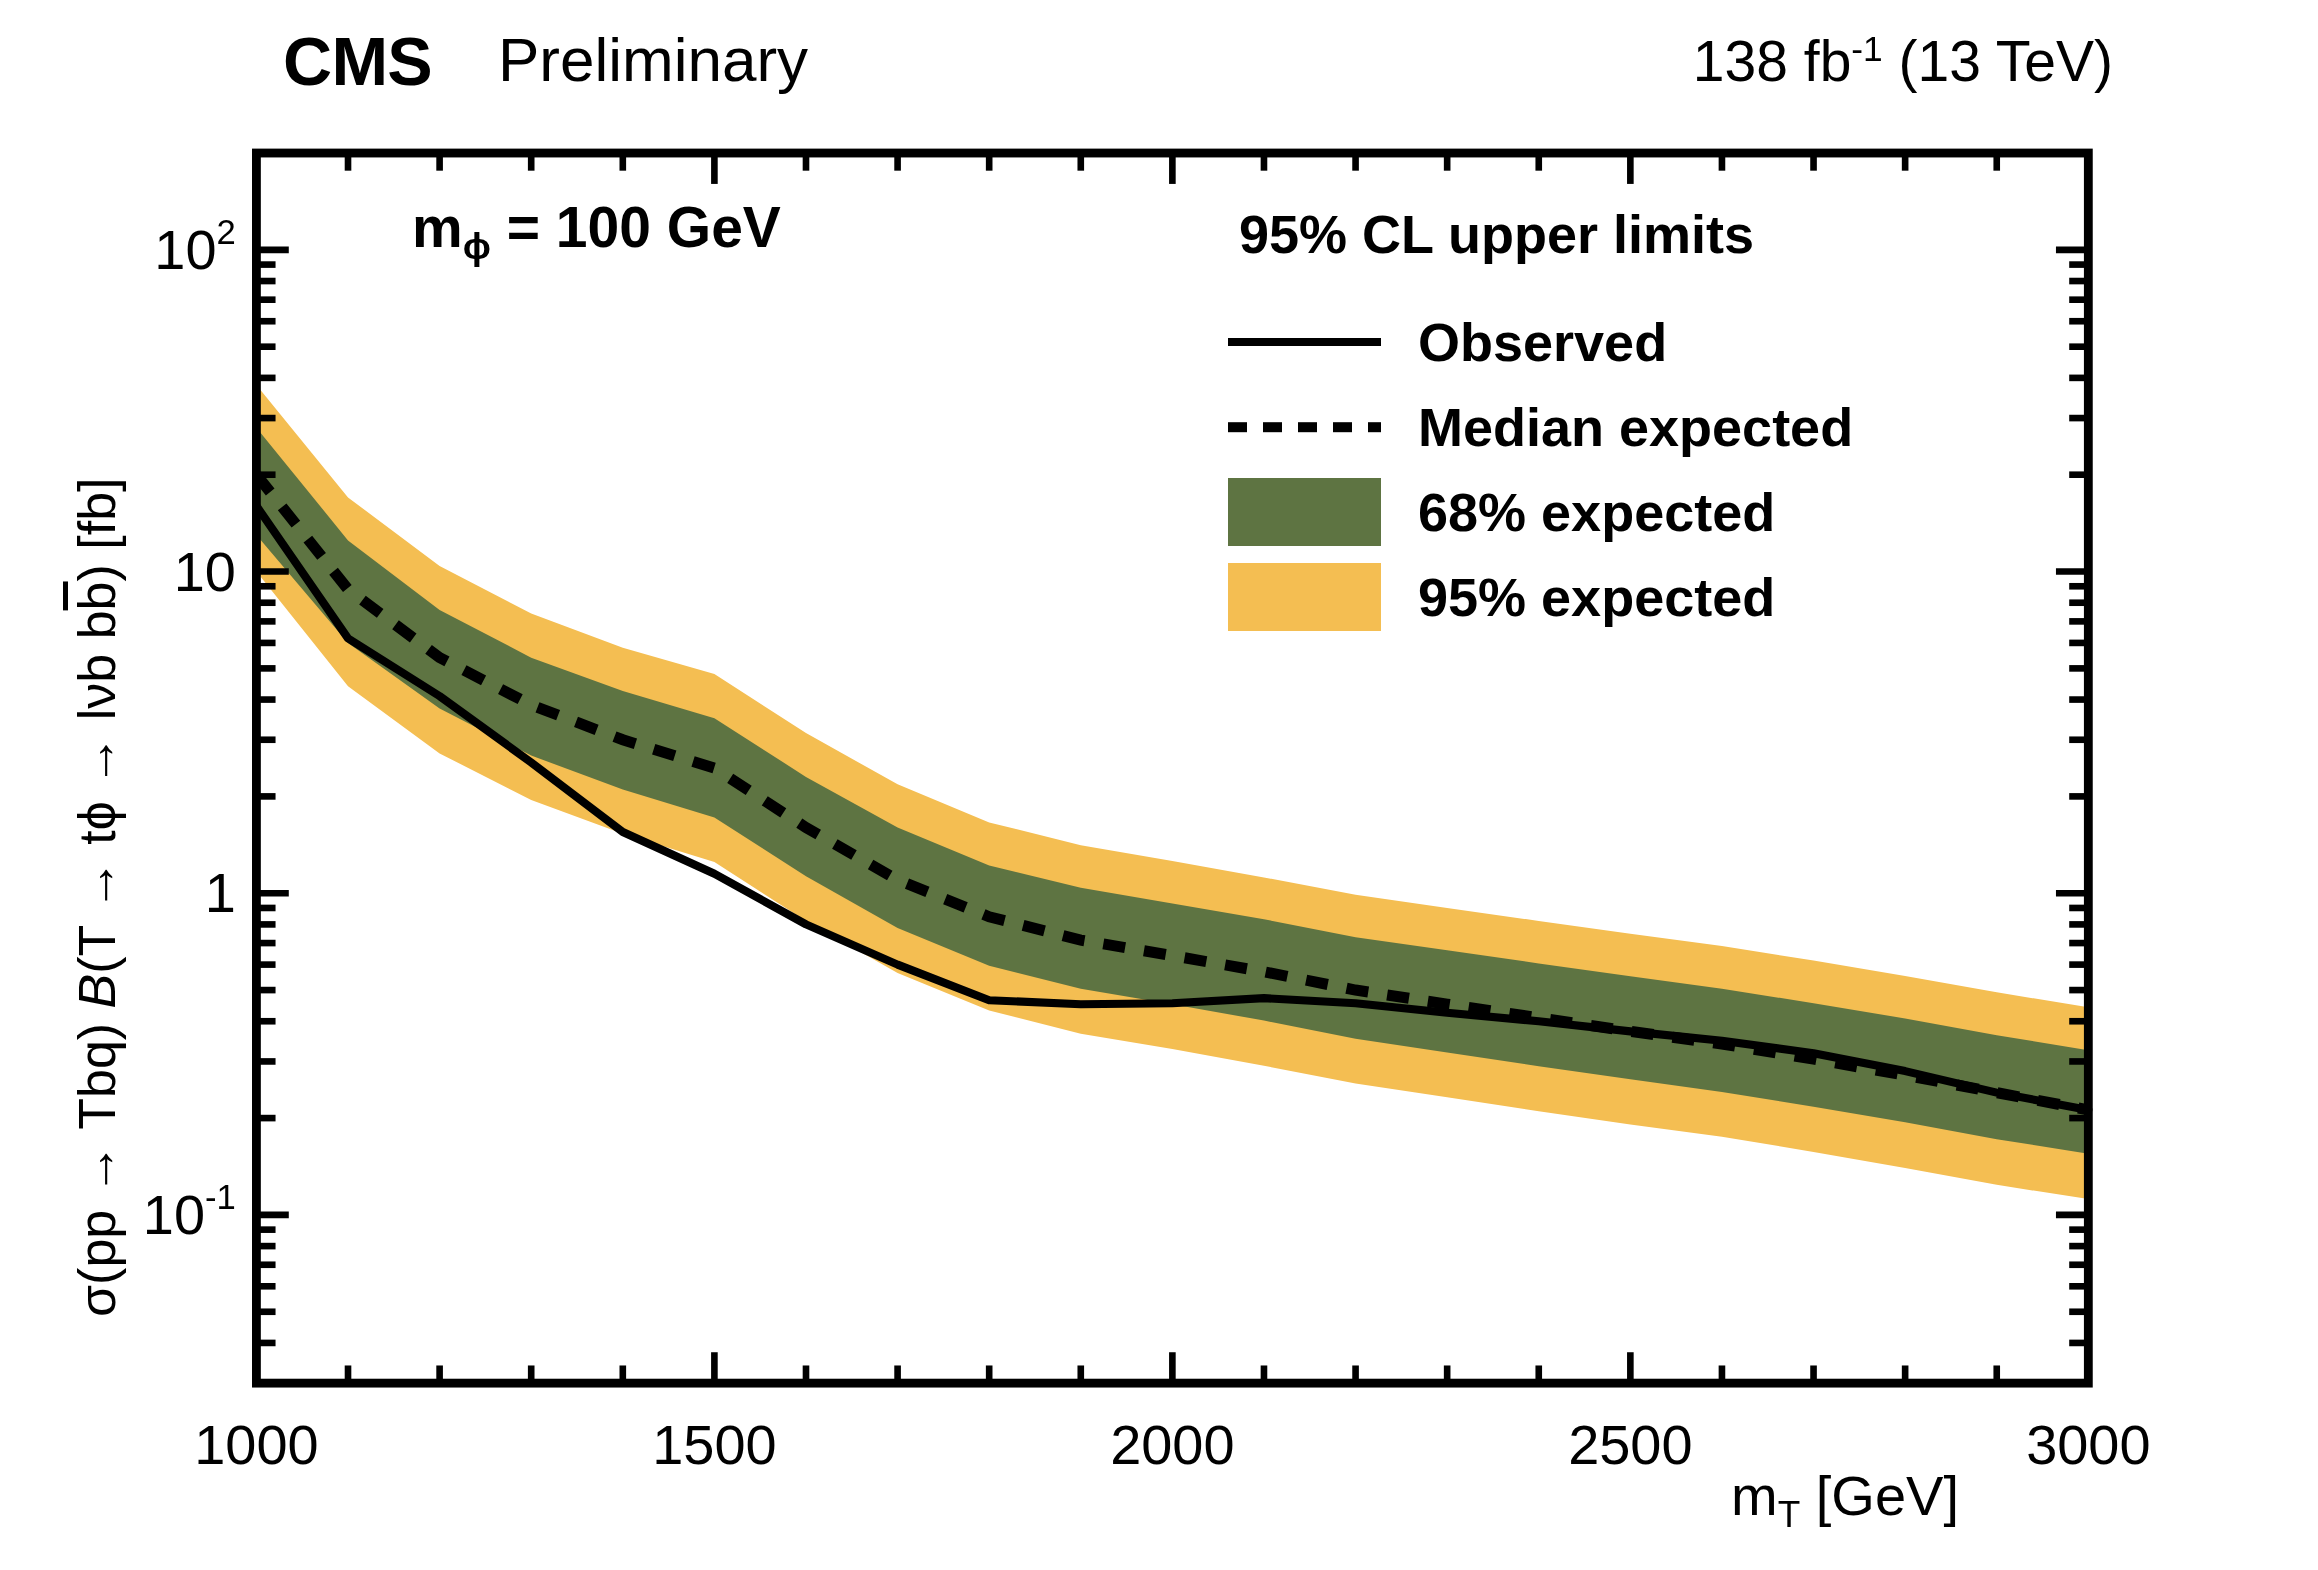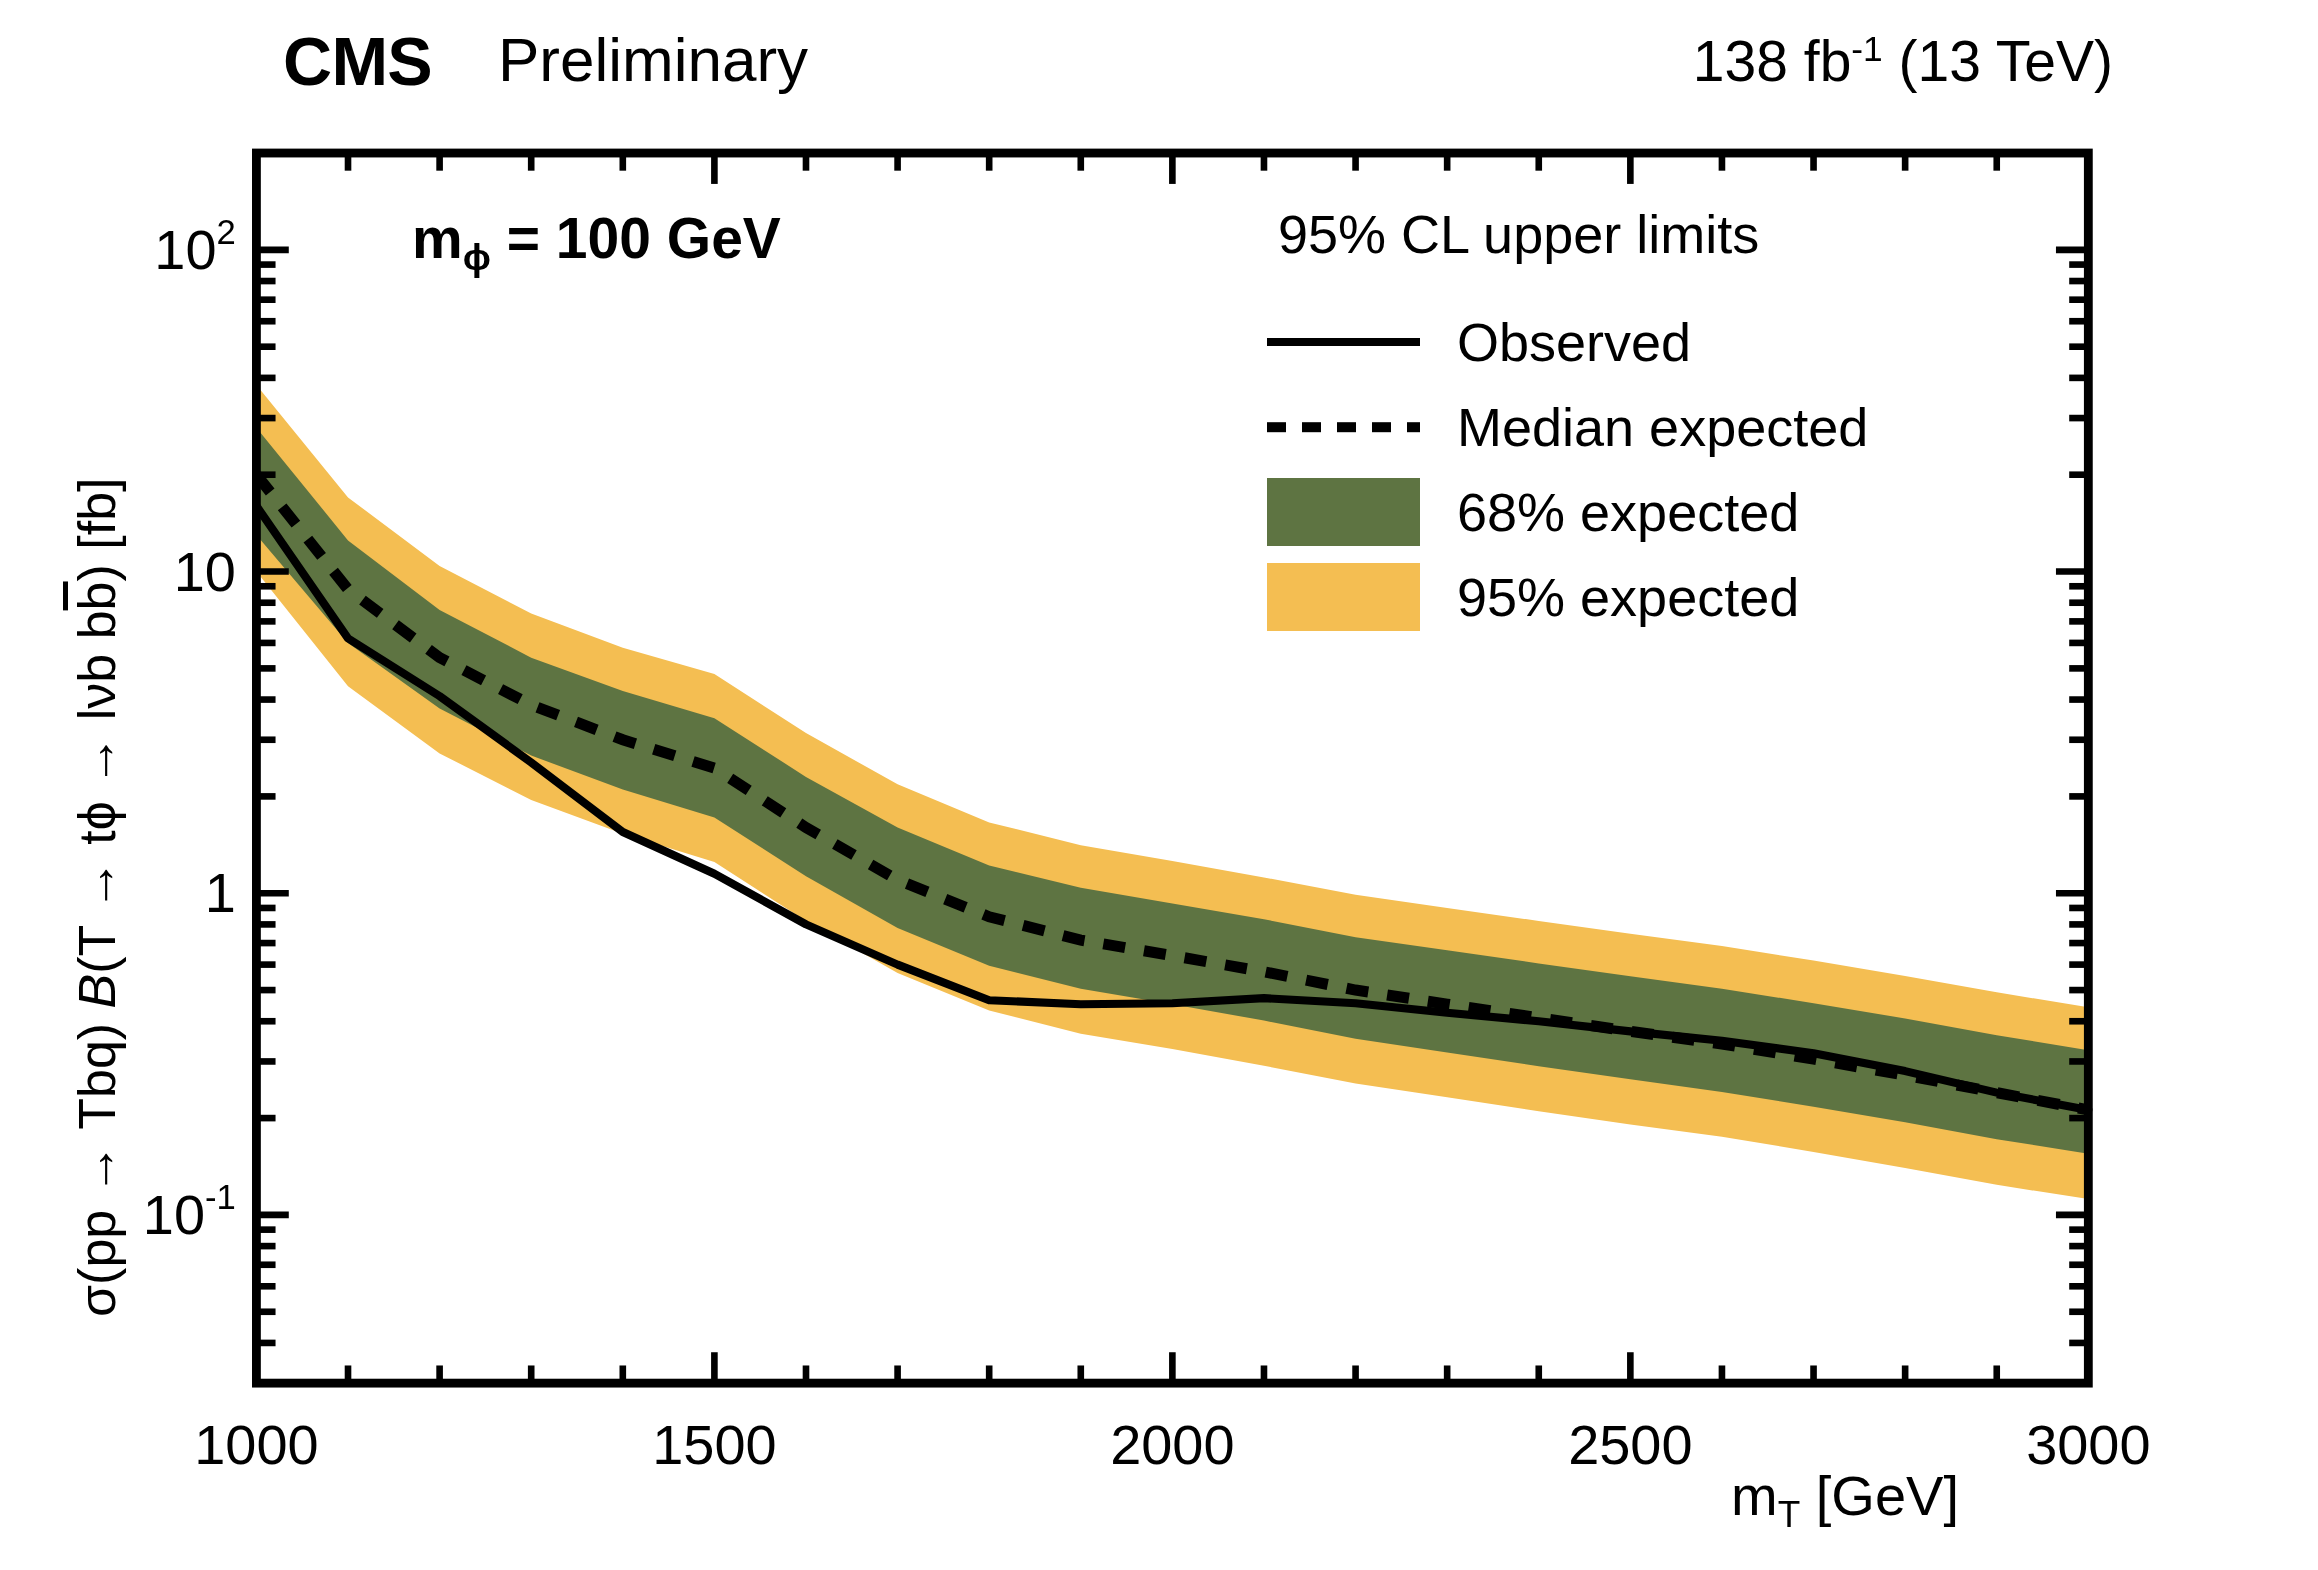--- a/index.html
+++ b/index.html
@@ -21,26 +21,26 @@
   
   .ytitle{position:absolute;left:0;top:0;width:1251px;
           transform-origin:0 0;transform:translate(71px,1317px) rotate(-90deg);
           font-size:52px;white-space:nowrap;line-height:1;}
   .ytitle .it{font-style:italic;}
   .ytitle .ov{text-decoration:overline;}
   .xtitle{position:absolute;left:1731px;top:1463px;font-size:56px;white-space:nowrap;text-align:center;}
   .xtitle sub{font-size:.66em;vertical-align:sub;}
 
   
-  .mphi{position:absolute;left:412px;top:205px;font-size:57px;font-weight:bold;
+  .mphi{position:absolute;left:412px;top:194px;font-size:57px;font-weight:bold;
         white-space:nowrap;}
   .mphi sub{font-size:.66em;vertical-align:sub;font-weight:bold;}
 
   
-  .legend{position:absolute;left:1246px;top:203px;width:868px;}
+  .legend{position:absolute;left:1207px;top:203px;width:868px;font-weight:bold;}
   .leg-title{font-size:54px;margin:0 0 19px 32px;white-space:nowrap;}
   .leg-row{display:flex;align-items:flex-end;height:85px;}
   .leg-key{width:195px;height:54px;position:relative;flex:0 0 195px;margin-right:16px;}
   .leg-solid{position:absolute;left:20.6px;right:20.6px;top:50%;height:8px;
              background:#000;transform:translateY(-50%);}
   .leg-dash{position:absolute;left:20.6px;right:20.6px;top:50%;height:9.6px;
             transform:translateY(-50%);
             background:repeating-linear-gradient(to right,#000 0 19px,transparent 19px 35px);}
   .leg-box{position:absolute;left:20.6px;right:20.6px;top:50%;height:68px;
            transform:translateY(-50%);}

